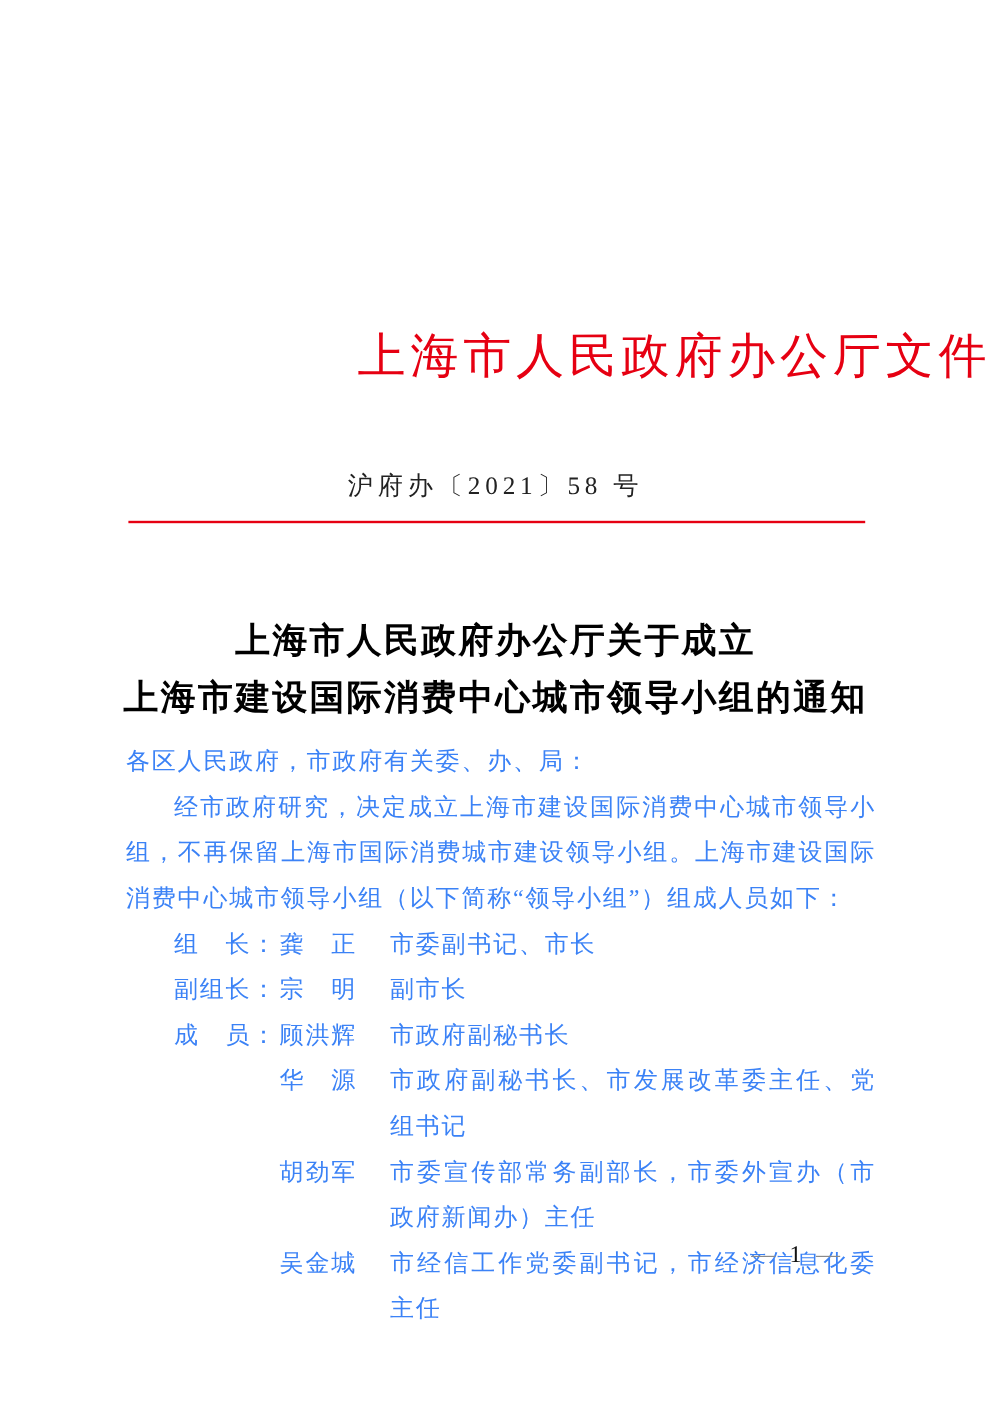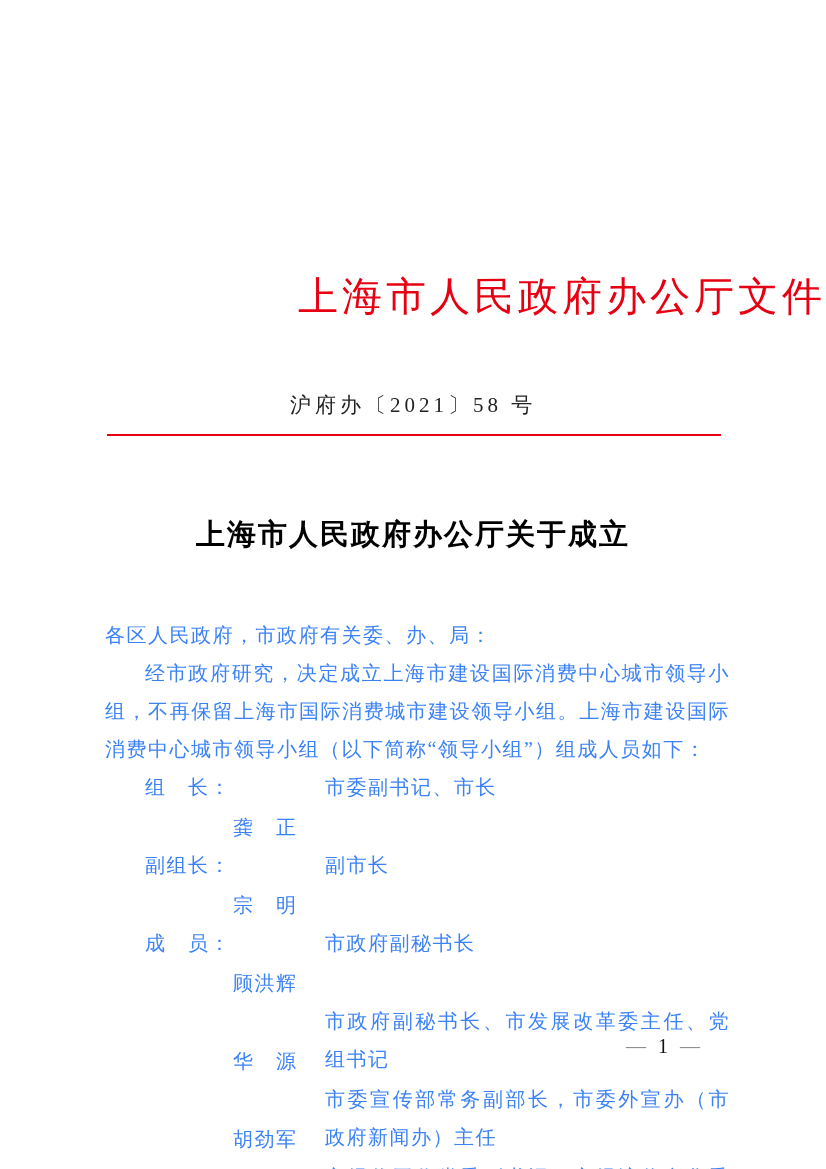--- a/index.html
+++ b/index.html
@@ -83,21 +83,21 @@
     text-indent: 2em;
     text-align: justify;
   }
   
   .members { margin-left: 40px; }
   .member-row {
     display: flex;
     align-items: flex-start;
   }
   .m-role  { flex: none; width: 88px; white-space: nowrap; }
-  .m-name  { flex: none; width: 76px; white-space: nowrap; margin-top: 40px; }
+  .m-name  { flex: none; width: 76px; white-space: nowrap; }
   .m-title { flex: 1; padding-left: 16px; text-align: justify; }
   
   .page-number {
     position: absolute;
     top: 1032px;
     right: 126px;
     font-size: 20px;
     line-height: 28px;
     display: flex;
     align-items: center;
@@ -113,20 +113,21 @@
 <div class="page">
 
   <div class="letterhead">上海市人民政府办公厅文件</div>
 
   <div class="doc-number">沪府办〔2021〕58 号</div>
 
   <div class="red-rule"></div>
 
   <h1 class="doc-title">
     <span class="t-line">上海市人民政府办公厅关于成立</span>
+    <span class="t-line">上海市建设国际消费中心城市领导小组的通知</span>
   </h1>
 
   <div class="body-block">
     <p class="salutation">各区人民政府，市政府有关委、办、局：</p>
     <p class="para-indent">经市政府研究，决定成立上海市建设国际消费中心城市领导小组，不再保留上海市国际消费城市建设领导小组。上海市建设国际消费中心城市领导小组（以下简称“领导小组”）组成人员如下：</p>
 
     <div class="members">
   <div class="member-row">
     <span class="m-role">组　长：</span>
     <span class="m-name">龚　正</span>

